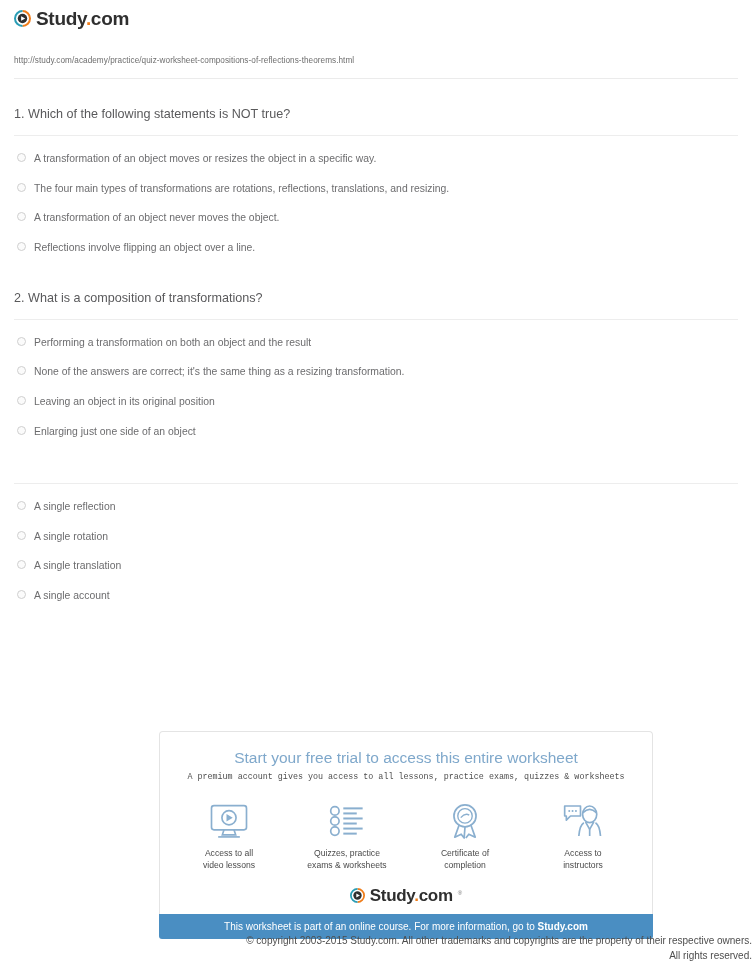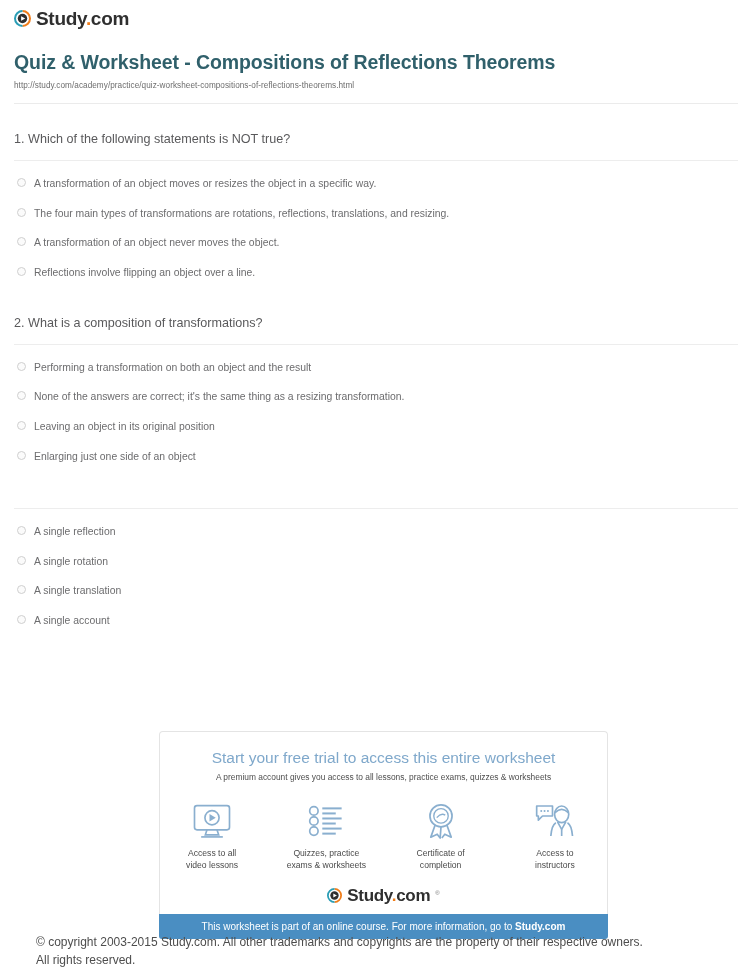--- a/index.html
+++ b/index.html
@@ -91,41 +91,42 @@
     border: 1px solid #cfcfcf;
     border-radius: 50%;
     background: #fbfbfb;
     margin-top: 2px;
   }
 
   
   .promo-wrap {
     position: absolute;
     left: 159px; top: 731px;
-    width: 449px;
+    width: 494px;
   }
   .promo-card {
     background: #ffffff;
     border: 1px solid #e4e4e4;
     border-radius: 4px 4px 0 0;
     border-bottom: none;
     padding: 16px 10px 10px 10px;
     text-align: center;
   }
   .promo-title {
     color: #7fa8cb;
     font-size: 15.5px;
     font-weight: 400;
     line-height: 1.25;
   }
   .promo-sub {
     margin-top: 5px;
     color: #4e4e4e;
     font-size: 8.4px;
     line-height: 1.4;
+    font-family: Liberation Mono, monospace;
   }
   .features {
     display: flex;
     justify-content: center;
     gap: 30px;
     margin-top: 17px;
   }
   .feature {
     width: 88px;
     display: flex; flex-direction: column;
@@ -153,46 +154,44 @@
     text-align: center;
     font-size: 10px;
     padding: 7px 4px;
     border-radius: 0 0 3px 3px;
   }
   .promo-banner b { font-weight: 700; }
 
   .copyright {
     position: absolute;
     left: 0; right: 0; top: 933px;
-    text-align: left;
-    font-size: 12px;
+    text-align: right;
+    font-size: 10px;
     line-height: 1.5;
     color: #4d4d4d;
-    margin-left: 36px;
   }
 </style>
 </head>
 <body>
 
 <div class="logo-bar">
   <div class="logo">
     <span class="logo-mark">
       <svg viewBox="0 0 34 34" width="17" height="17" aria-hidden="true">
         <path d="M17 2 A15 15 0 0 1 17 32" fill="none" stroke="#f07d1a" stroke-width="4"></path>
         <path d="M17 2 A15 15 0 0 0 17 32" fill="none" stroke="#2a9db5" stroke-width="4"></path>
         <circle cx="17" cy="17" r="9.5" fill="#2f2f2f"></circle>
         <polygon points="14.3,12.3 22.5,17 14.3,21.7" fill="#ffffff"></polygon>
       </svg>
     </span>
     <span class="logo-text"><span>Study</span><span class="dot">.</span><span>com</span></span>
   </div>
 </div>
 
 <div class="title-wrap">
-  <h1 class="quiz-title">Quiz &amp; Worksheet - Compositions of Reflections Theorems</h1>
   <div class="quiz-url">http://study.com/academy/practice/quiz-worksheet-compositions-of-reflections-theorems.html</div>
   <hr class="hr">
 </div>
 
 <div class="questions">
 
   <div class="question-block">
     <div class="question-text">1. Which of the following statements is NOT true?</div>
     <hr class="q-divider">
     <div class="options">

